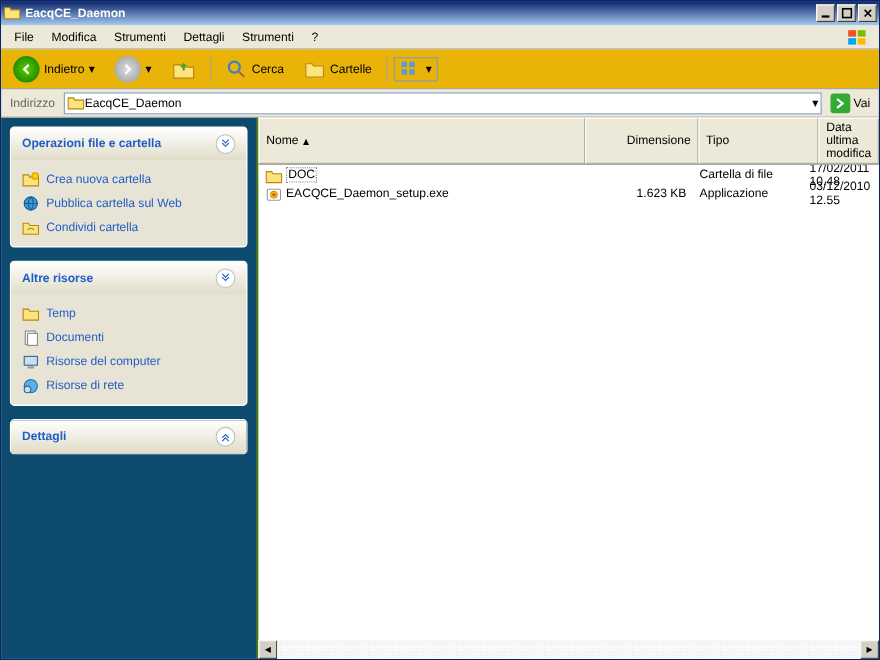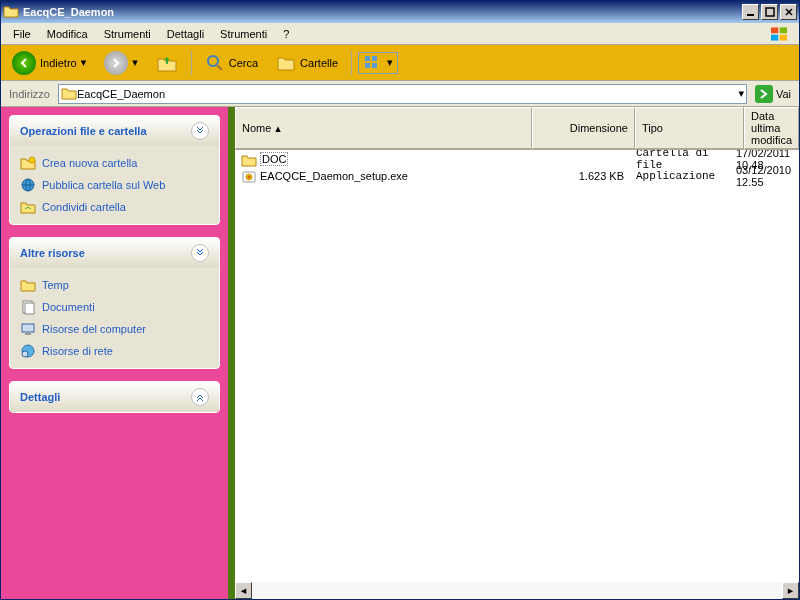--- a/index.html
+++ b/index.html
@@ -20,40 +20,40 @@
 .circ { width: 24px; height: 24px; border-radius: 50%; display: flex; align-items: center; justify-content: center; }
 .circ.green { background: radial-gradient(#6c0,#070); }
 .circ.grey { background: radial-gradient(#ddd,#999); }
 .addrbar { height: 26px; display: flex; align-items: center; padding: 2px 4px; gap: 4px; border-bottom: 1px solid #aca899; }
 .addrbar .lbl { padding: 0 4px; color: #666; }
 .addrbox { flex: 1; display: flex; align-items: center; background: #fff; border: 1px solid #7f9db9; height: 20px; padding: 0 2px; }
 .addrbox input { flex: 1; border: none; outline: none; font-size: 11px; }
 .gobtn { display: flex; align-items: center; gap: 3px; padding: 0 4px; height: 20px; }
 .goicon { width: 18px; height: 18px; background: #3a3; border-radius: 3px; display: flex; align-items: center; justify-content: center; }
 .body { flex: 1; display: flex; background: #fff; min-height: 0; }
-.sidebar { width: 234px; background: #ec4899; border-right: 7px solid #4d7c0f; padding: 8px; overflow: hidden; }
+.sidebar { width: 234px; background: #0c4a6e; border-right: 2px solid #4d7c0f; padding: 8px; overflow: hidden; }
 .panel { background: #fff; border: 1px solid #fff; border-radius: 4px; margin-bottom: 12px; overflow: hidden; }
 .panel-hd { background: linear-gradient(#fff,#e0dcc8); padding: 6px 10px; display: flex; align-items: center; justify-content: space-between; cursor: default; font-weight: bold; color: #215dc6; }
 .panel-bd { background: #e8e4d5; padding: 6px 10px; }
 .task { display: flex; align-items: center; gap: 6px; padding: 3px 0; color: #215dc6; cursor: default; }
 .task .ticon { width: 16px; height: 16px; flex-shrink: 0; }
 .chev { width: 18px; height: 18px; border-radius: 50%; background: #fff; border: 1px solid #c0c0c0; display: flex; align-items: center; justify-content: center; }
 .content { flex: 1; display: flex; flex-direction: column; min-width: 0; }
 .cols { display: flex; background: #ece9d8; border-bottom: 1px solid #aca899; }
 .col { border: 1px solid; border-color: #fff #aca899 #aca899 #fff; padding: 2px 6px; display: flex; align-items: center; cursor: default; }
 .col.name { width: 305px; }
 .col.size { width: 106px; justify-content: flex-end; }
 .col.type { width: 112px; }
 .col.date { flex: 1; }
 .list { flex: 1; background: #fff; overflow: auto; }
 .row { display: flex; align-items: center; height: 17px; }
 .cell { padding: 1px 6px; display: flex; align-items: center; gap: 3px; }
 .cell.name { width: 305px; }
 .cell.size { width: 90px; justify-content: flex-end; }
-.cell.type { width: 100px; font-family: Liberation Mono, monospace; }
+.cell.type { width: 100px; }
 .cell.date { flex: 1; }
 .ficon { width: 16px; height: 14px; flex-shrink: 0; }
 .sel { background: #fff; }
 .sel .nametext { border: 1px dotted #888; padding: 0 1px; }
 .hscroll { height: 17px; background: #ece9d8; display: flex; }
 .hscroll .btn { width: 17px; height: 17px; background: #d4d0c8; border: 1px solid; border-color: #fff #404040 #404040 #fff; display: flex; align-items: center; justify-content: center; }
 .hscroll .track { flex: 1; background: repeating-conic-gradient(#eee 0% 25%, #fff 0% 50%) 50% / 2px 2px; }
 .sortarr { margin-left: 4px; }
 </style>
 </head>

